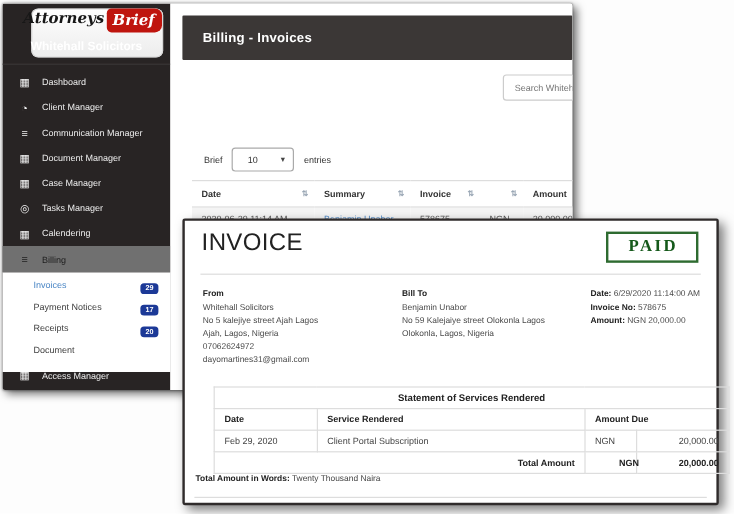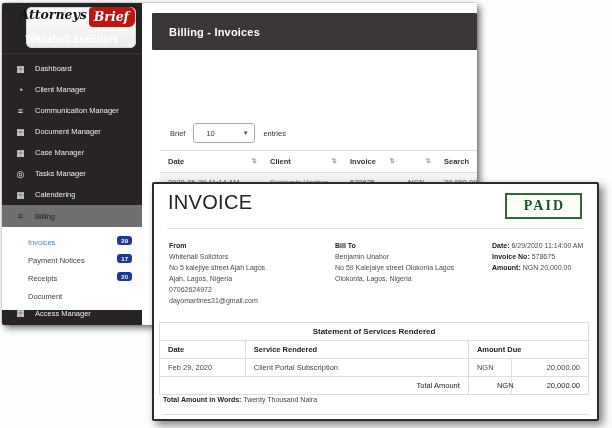--- a/index.html
+++ b/index.html
@@ -24,37 +24,37 @@
               color:#fff; font-weight:bold; font-size:10px; }
   .sb-sep { position:absolute; left:0; top:50px; width:100%; border-top:1px solid #3a3636; }
   .menu { position:absolute; left:0; top:55px; width:100%; }
   .mi { height:21px; display:flex; align-items:center; padding-left:13px; cursor:pointer; }
   .mi .ic { width:11px; font-size:9px; color:#f2f2f2; margin-right:9px; text-align:center; }
   .mi .lb { font-size:7.5px; color:#ececec; }
   .mi.active { background:#707070; height:22px; }
   .mi.active .ic { color:#1d1d1d; }
   .mi.active .lb { color:#1d1d1d; }
   .submenu { background:#fff; width:100%; padding:6px 0 5px; }
-  .smi { height:18px; display:flex; align-items:center; padding-left:26px; position:relative; cursor:pointer; }
+  .smi { height:18px; display:flex; align-items:flex-start; padding-left:26px; position:relative; cursor:pointer; }
   .smi .lb { font-size:7.5px; color:#3f3f3f; }
   .smi.sel .lb { color:#4a86c5; }
   .badge { position:absolute; right:10px; top:3px; background:#1c3997; color:#fff;
            font-size:6px; font-weight:bold; padding:1.5px 4px; border-radius:3px; line-height:1; }
   .mi.bottom { position:absolute; bottom:0; left:0; width:100%; height:24px; }
 
   
   .main { position:absolute; left:140px; top:0; right:0; bottom:0; background:#fff;text-decoration:underline; }
   .page-bar { position:absolute; left:10px; top:10px; right:0; height:37px;
               background:#3b3736; display:flex; align-items:center; border-radius:1px; }
   .page-bar .t { color:#fff; font-weight:bold; font-size:11px; margin-left:17px; letter-spacing:.2px; }
   .search { position:absolute; left:277px; top:59px; width:95px; height:22px;
             border:1px solid #ccc; border-radius:3px; font-size:7.5px; color:#8a8a8a;
             padding:0 0 0 9px; outline:none; background:#fff; }
   .show-row { position:absolute; left:28px; top:120px; display:flex; align-items:center; font-size:7.5px; color:#333; }
-  .lensel { width:62px; height:20px; border:1px solid #aaa; border-radius:3px; margin:0 8px;
+  .lensel { width:52px; height:20px; border:1px solid #aaa; border-radius:3px; margin:0 8px;
             position:relative; display:flex; align-items:center; font-size:7.5px; color:#333;
             padding-left:12px; background:#fff; cursor:pointer; }
   .lensel .caret { position:absolute; right:7px; top:5px; font-size:7px; color:#444; }
   .grid-table { position:absolute; left:18px; top:147px; right:-60px; border-top:1px solid #ddd;
                 border-collapse:collapse; width:390px; table-layout:fixed; }
   .grid-table th { border-bottom:1px solid #ddd; font-size:7.5px; color:#333; text-align:left;
                    padding:6px 4px 6px 8px; position:relative; }
   .grid-table th .sort { position:absolute; right:6px; top:6px; font-size:6.5px; color:#9aa7b5; letter-spacing:-1px; }
   .grid-table td { font-size:7.5px; color:#555; padding:5px 4px 5px 8px; background:#f4f4f4; }
   .grid-table td.link { color:#4a86c5; cursor:pointer; }
@@ -68,26 +68,26 @@
           font-family:"Liberation Serif", serif; font-weight:bold; font-size:14px;
           letter-spacing:2px; padding:3px 15px 3px 17px; }
   .inv-sep1 { position:absolute; left:13px; right:13px; top:44px; border-top:1px solid #ddd; }
   .addr { position:absolute; top:56px; font-size:7px; color:#4a4a4a; line-height:11px; }
   .addr .h { font-weight:bold; color:#222; }
   .addr.c1 { left:15px; width:165px; }
   .addr.c2 { left:181px; width:155px; }
   .addr.c3 { left:338px; width:100px; }
   .addr b { color:#222; }
 
-  .stmt { position:absolute; left:5px; top:138px; width:430px; border-collapse:collapse; table-layout:fixed; }
+  .stmt { position:absolute; left:24px; top:138px; width:430px; border-collapse:collapse; table-layout:fixed; }
   .stmt td, .stmt th { border:1px solid #ddd; font-size:7.5px; padding:4px 8px; color:#444; }
   .stmt .ttl { text-align:center; font-weight:bold; color:#222; font-size:8px; padding:4px 0; }
   .stmt th { text-align:left; color:#222; border-bottom:1px solid #ddd; }
   .stmt td.cr { text-align:right; }
-  .stmt td.bold, .stmt th.bold { font-weight:normal; color:#222;padding-left:28px; }
+  .stmt td.bold, .stmt th.bold { font-weight:bold; color:#222;padding-left:28px; }
   .stmt .svc-r { border-right:1px solid #ddd !important; }
   .words { position:absolute; left:9px; top:212px; font-size:7px; color:#444; }
   .words b { color:#222; }
   .inv-sep2 { position:absolute; left:8px; right:8px; top:230px; border-top:1px solid #ddd; }
 </style>
 </head>
 <body>
 
 <div class="window">
 
@@ -157,20 +157,21 @@
       <span class="ic">▦</span>
       <span class="lb">Access Manager</span>
     </div>
   </div>
 
   <div class="main">
     <div class="page-bar">
       <span class="t">Billing - Invoices</span>
     </div>
 
+    <input class="search" type="text" placeholder="Search Whiteh" style="">
 
     <div class="show-row">
       <span>Brief</span>
       <div class="lensel">
         <span>10</span>
         <span class="caret">▾</span>
       </div>
       <span>entries</span>
     </div>
 
@@ -182,33 +183,33 @@
           <col style="width:36px">
           <col style="width:114px">
         </colgroup>
       <tbody>
           <tr>
         <th>
           <span>Date</span>
           <span class="sort">⇅</span>
         </th>
         <th>
-          <span>Client</span>
+          <span>Summary</span>
           <span class="sort">⇅</span>
         </th>
         <th>
           <span>Invoice</span>
           <span class="sort">⇅</span>
         </th>
         <th>
           <span></span>
           <span class="sort">⇅</span>
         </th>
         <th>
-          <span>Search</span>
+          <span>Amount</span>
         </th>
       </tr>
       <tr>
         <td>2020-06-29 11:14 AM</td>
         <td class="link">Benjamin Unabor</td>
         <td>578675</td>
         <td>NGN</td>
         <td>20,000.00</td>
       </tr>
     </tbody>

